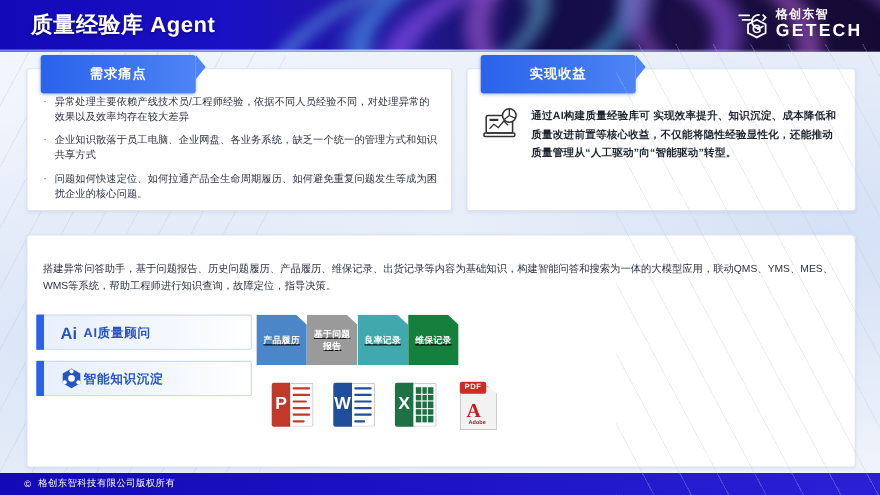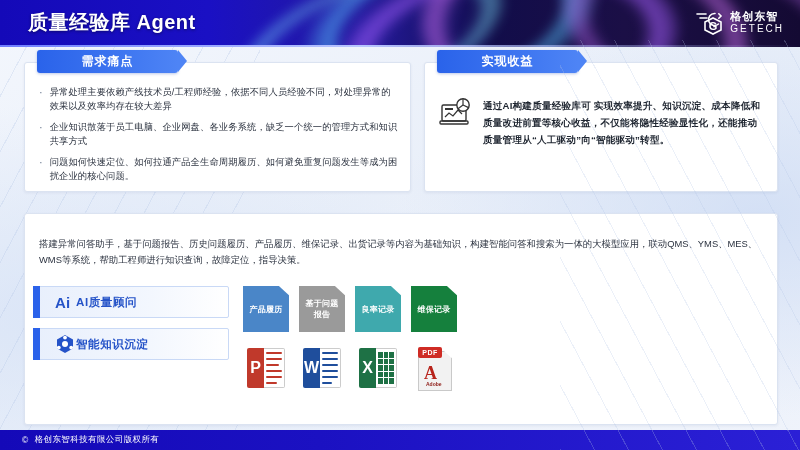--- a/index.html
+++ b/index.html
@@ -57,33 +57,33 @@
   }
   .hdr-underline{
     position:absolute;left:0;top:45px;width:800px;height:2px;
     background:linear-gradient(90deg,#6f7dff,#b9c6ff 45%,rgba(255,255,255,0));
   }
   
   .logo{position:absolute;right:16px;top:7px;display:flex;align-items:center;gap:6px;}
   .logo-mark{width:30px;height:30px;position:relative;}
   .logo-text{display:flex;flex-direction:column;line-height:1;}
   .logo-cn{font-size:11px;color:#fff;font-weight:bold;letter-spacing:1px;}
-  .logo-en{font-size:10px;color:#fff;font-weight:normal;letter-spacing:2px;margin-top:2px;}
+  .logo-en{font-size:16px;color:#fff;font-weight:bold;letter-spacing:2px;margin-top:2px;}
 
   
   .panel{
     position:absolute;background:#ffffff;border:1px solid #dbe3f1;border-radius:3px;
     box-shadow:0 1px 3px rgba(40,60,110,.07);
   }
   .panel-pain{left:24px;top:62px;width:385px;height:128px;}
   .panel-gain{left:424px;top:62px;width:352px;height:128px;}
   .panel-sol{left:24px;top:213px;width:752px;height:210px;}
 
   .badge{
-    position:absolute;top:-13px;left:12px;height:23px;min-width:113px;
+    position:absolute;top:-13px;left:12px;height:35px;min-width:113px;
     background:linear-gradient(90deg,#2a63ea 0%,#3c74f0 55%,#4e84f5 100%);
     border-radius:3px 3px 3px 3px;
     display:flex;align-items:center;justify-content:center;
     color:#fff;font-size:12px;font-weight:bold;letter-spacing:1px;
     box-shadow:0 1px 3px rgba(30,70,180,.3);
     padding:0 14px;
   }
   .badge:after{
     content:"";position:absolute;right:-9px;top:0;width:0;height:0;
     border-top:11.5px solid transparent;border-bottom:11.5px solid transparent;
@@ -108,21 +108,21 @@
   .feat{
     position:relative;height:30px;margin-bottom:10px;display:flex;align-items:center;
     background:linear-gradient(90deg,#e8effc 0%,#f3f7fe 60%,#ffffff 100%);
     border:1px solid #c9d9f6;border-radius:2px;
   }
   .feat .bar{position:absolute;left:-1px;top:-1px;bottom:-1px;width:7px;background:#2b62ea;}
   .feat .fi{width:22px;height:22px;margin-left:20px;flex:0 0 auto;display:flex;align-items:center;justify-content:center;}
   .feat .flabel{font-size:11.5px;font-weight:bold;color:#2553c8;letter-spacing:.6px;}
 
   
-  .doccards{position:absolute;left:218px;top:72px;display:flex;gap:10px;}
+  .doccards{position:absolute;left:208px;top:72px;display:flex;text-decoration:underline;}
   .doccard{
     width:46px;height:46px;position:relative;display:flex;align-items:center;justify-content:center;
     clip-path:polygon(0 0,78% 0,100% 20%,100% 100%,0 100%);
   }
   .doccard span{
     color:#fff;font-size:8px;font-weight:bold;line-height:11px;text-align:center;
     letter-spacing:.3px;padding:0 3px;display:block;
   }
   
   .offices{position:absolute;left:218px;top:132px;display:flex;gap:10px;align-items:flex-start;}

